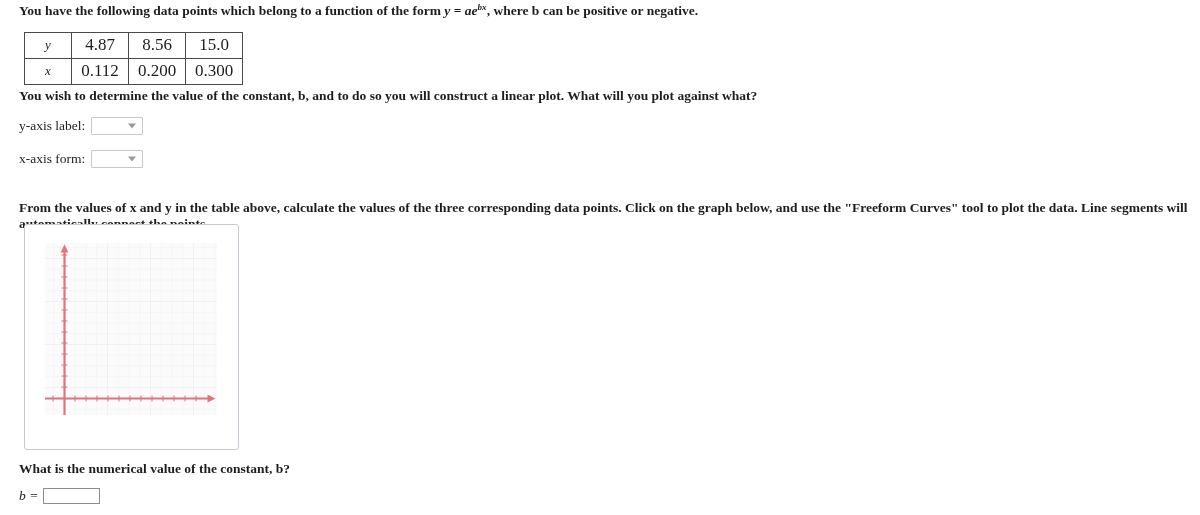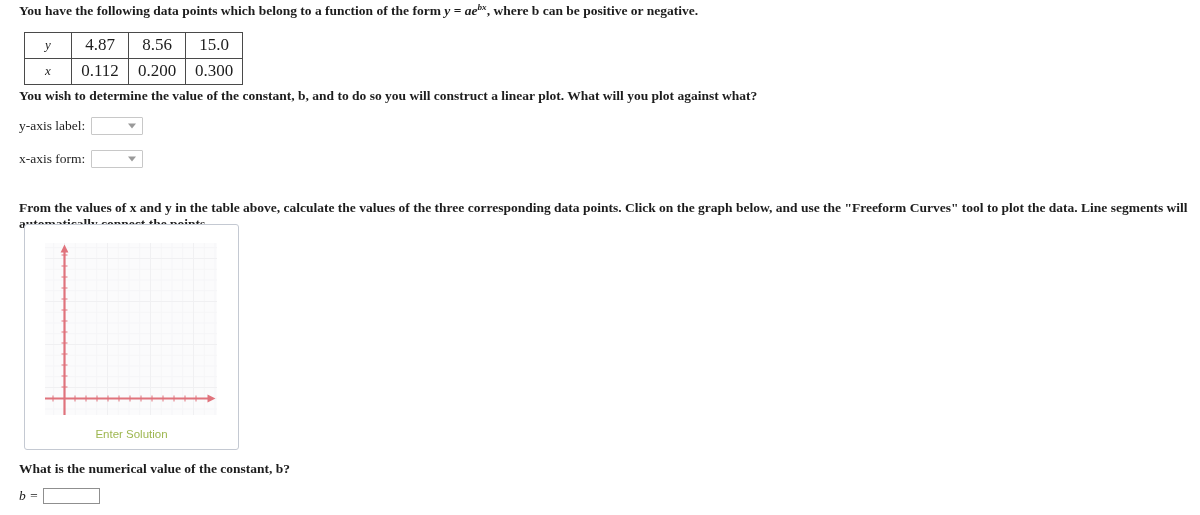--- a/index.html
+++ b/index.html
@@ -284,21 +284,20 @@
         <line x1="16.5" y1="78" x2="22.5" y2="78"></line>
         <line x1="16.5" y1="67" x2="22.5" y2="67"></line>
         <line x1="16.5" y1="56" x2="22.5" y2="56"></line>
         <line x1="16.5" y1="45" x2="22.5" y2="45"></line>
         <line x1="16.5" y1="34" x2="22.5" y2="34"></line>
         <line x1="16.5" y1="23" x2="22.5" y2="23"></line>
         <line x1="16.5" y1="12" x2="22.5" y2="12"></line>
       </g>
     </svg>
   </div>
-  <div id="enter-solution">Enter Solution</div>
 </div>
 
 <div id="final-question" class="prose">What is the numerical value of the constant, b?</div>
 
 <div id="answer-row">
   <span id="answer-label" class="mathvar">b =</span>
   <input id="b-input" type="text" placeholder="" style="">
 </div>
 
 </body></html>

